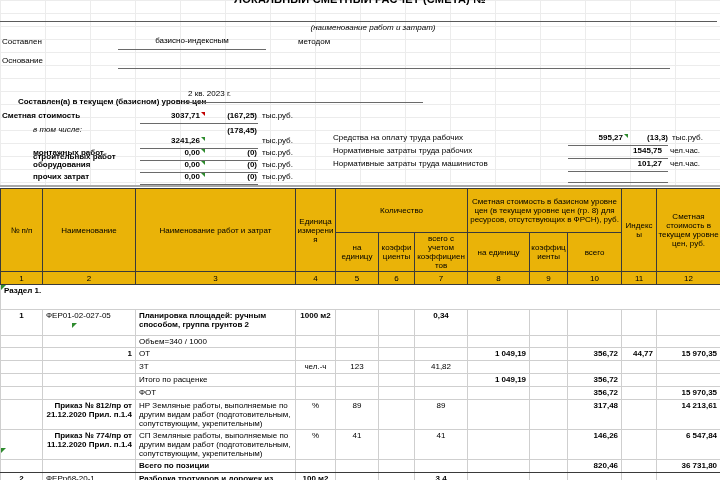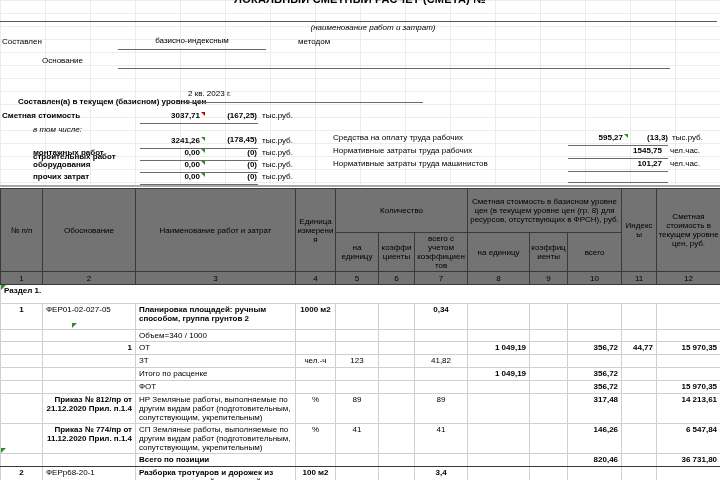--- a/index.html
+++ b/index.html
@@ -19,21 +19,21 @@
   .title{position:absolute;left:0;top:-7px;width:720px;text-align:center;
          font-size:11px;font-weight:bold;letter-spacing:.2px;}
   .mk{position:absolute;width:0;height:0;}
   .mk-red{border-top:4px solid #c00000;border-left:4px solid transparent;}
   .mk-green{border-top:4px solid #2e8b2e;border-left:4px solid transparent;}
   .mk-gl{border-top:5px solid #2e8b2e;border-right:5px solid transparent;}
   .topband{position:absolute;left:0;top:185px;width:720px;height:2px;background:#a8a8a8;}
   table.est{position:absolute;left:0;top:188px;width:720px;border-collapse:collapse;
             table-layout:fixed;border:1px solid #777;}
   .est th{border:1px solid #3a3a3a;font-weight:normal;text-align:center;vertical-align:middle;
-          padding:1px;font-size:8px;line-height:9px;overflow:hidden;word-break:break-word;background:#737373;}
+          padding:1px;font-size:8px;line-height:9px;overflow:hidden;word-break:break-word;background:#eab308;}
   .est td{border:1px solid #cfcfcf;padding:1px 3px;vertical-align:top;font-size:8px;
           line-height:9px;overflow:hidden;}
   .est td.l{text-align:left;}
   .est td.c{text-align:center;}
   .est td.r{text-align:right;}
   tr.sect td{font-weight:bold;}
   tr.dark td{border-top:1px solid #555;margin-top:31px;}
   tr.box td{border-top:1px solid #3a3a3a;border-bottom:1px solid #3a3a3a;font-weight:bold;}
 </style>
 </head>
@@ -44,40 +44,40 @@
 
   <div class="title">ЛОКАЛЬНЫЙ СМЕТНЫЙ РАСЧЕТ (СМЕТА) №</div>
 
   <div class="line" style="left:0;top:21px;width:717px;"></div>
   <div class="t i" style="left:28px;top:23px;width:690px;text-align:center;">(наименование работ и затрат)</div>
 
   <div class="t" style="left:2px;top:37px;">Составлен</div>
   <div class="field c" style="left:118px;top:36px;width:148px;height:13px;">базисно-индексным</div>
   <div class="t" style="left:298px;top:37px;">методом</div>
 
-  <div class="t" style="left:2px;top:56px;padding-left:40px;">Основание</div>
+  <div class="t" style="left:2px;top:56px;">Основание</div>
   <div class="field" style="left:118px;top:56px;width:552px;height:12px;"></div>
 
   <div class="t b" style="left:2px;top:97px;padding-left:16px;">Составлен(а) в текущем (базисном) уровне цен</div>
   <div class="field" style="left:185px;top:89px;width:235px;height:13px;padding-left:3px;">2 кв. 2023 г.</div>
 
   <div class="t b" style="left:2px;top:111px;">Сметная стоимость</div>
   <div class="field" style="left:140px;top:112px;width:118px;height:11px;"></div>
   <div class="t r" style="left:140px;top:111px;width:60px;">3037,71</div>
   <div class="mk mk-red" style="left:201px;top:112px;"></div>
   <div class="t r" style="left:204px;top:111px;width:53px;">(167,25)</div>
   <div class="t" style="left:262px;top:111px;">тыс.руб.</div>
 
   <div class="t i" style="left:33px;top:125px;">в том числе:</div>
 
   <div class="t b" style="left:33px;top:136px;margin-top:16px;">строительных работ</div>
   <div class="field" style="left:140px;top:137px;width:118px;height:11px;"></div>
   <div class="t r" style="left:140px;top:136px;width:60px;">3241,26</div>
   <div class="mk mk-green" style="left:201px;top:137px;"></div>
-  <div class="t r" style="left:204px;top:135px;width:53px;">(178,45)</div>
+  <div class="t r" style="left:204px;top:126px;width:53px;">(178,45)</div>
   <div class="t" style="left:262px;top:136px;">тыс.руб.</div>
 
   <div class="t b" style="left:33px;top:148px;">монтажных работ</div>
   <div class="field" style="left:140px;top:149px;width:118px;height:11px;"></div>
   <div class="t r" style="left:140px;top:148px;width:60px;">0,00</div>
   <div class="mk mk-green" style="left:201px;top:149px;"></div>
   <div class="t r" style="left:204px;top:148px;width:53px;">(0)</div>
   <div class="t" style="left:262px;top:148px;">тыс.руб.</div>
 
   <div class="t b" style="left:33px;top:160px;">оборудования</div>
@@ -126,21 +126,21 @@
         <col style="width:53px">
         <col style="width:62px">
       <col style="width:38px">
         <col style="width:54px">
         <col style="width:35px">
         <col style="width:64px">
     </colgroup>
     <tbody>
         <tr style="height:44px">
       <th rowspan="2">№ п/п</th>
-      <th rowspan="2">Обоснование</th>
+      <th rowspan="2">Наименование</th>
       <th rowspan="2">Наименование работ и затрат</th>
       <th rowspan="2">Единица измерения</th>
       <th colspan="3">Количество</th>
       <th colspan="3">Сметная стоимость в базисном уровне цен (в текущем уровне цен (гр. 8) для ресурсов, отсутствующих в ФРСН), руб.</th>
       <th rowspan="2">Индексы</th>
       <th rowspan="2">Сметная стоимость в текущем уровне цен, руб.</th>
     </tr>
     <tr style="height:26px">
       <th>на единицу</th>
       <th>коэффициенты</th>
@@ -157,21 +157,21 @@
       <th>5</th>
       <th>6</th>
       <th>7</th>
       <th>8</th>
       <th>9</th>
       <th>10</th>
       <th>11</th>
       <th>12</th>
     </tr>
 
-    <tr class="sect" style="height:19px">
+    <tr class="sect" style="height:25px">
       <td colspan="12" class="l">Раздел 1.</td>
     </tr>
 
     <tr style="height:26px">
       <td class="c b">1</td>
       <td class="l">ФЕР01-02-027-05</td>
       <td class="l b">Планировка площадей: ручным способом, группа грунтов 2</td>
       <td class="c b">1000 м2</td>
       <td class="c"></td>
       <td class="c"></td>

